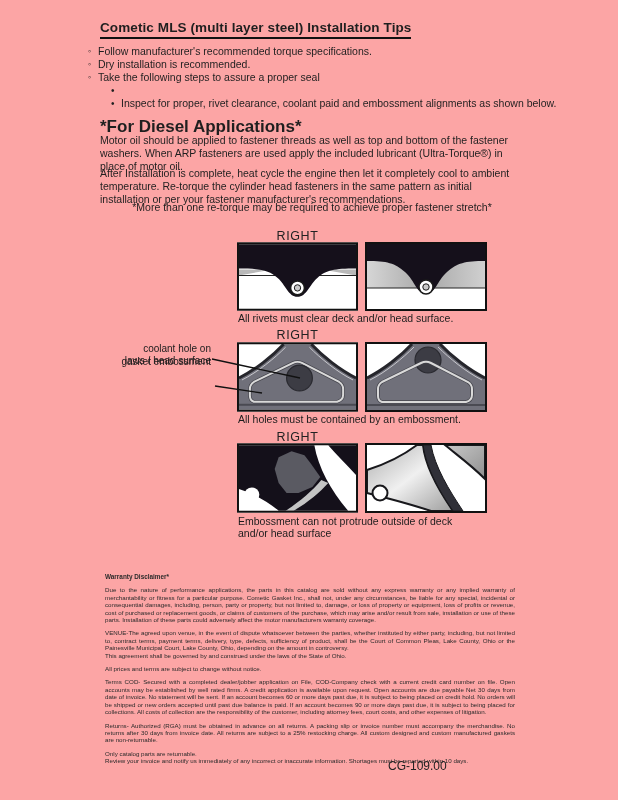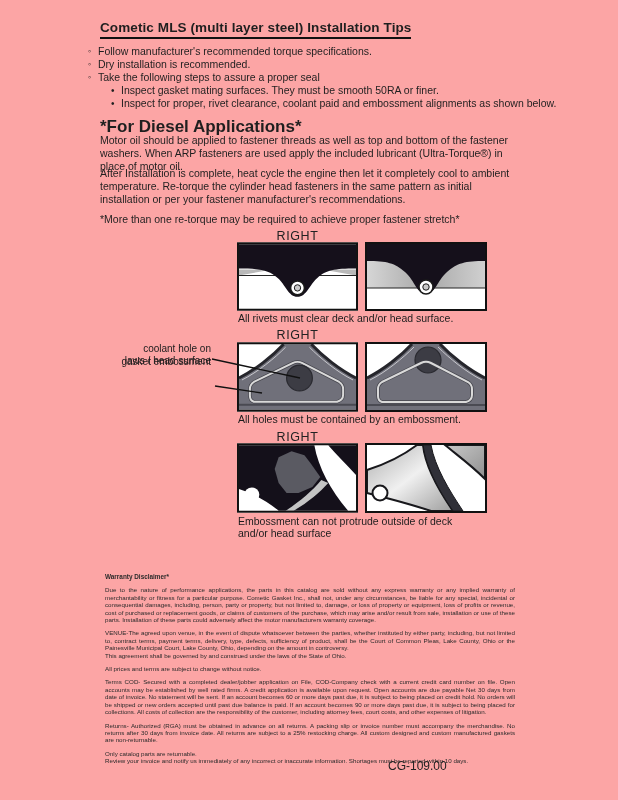--- a/index.html
+++ b/index.html
@@ -16,21 +16,21 @@
   .tips-list{left:88px;top:45px;width:470px;font-size:10.5px;line-height:13px;}
   .tip-row{display:flex;align-items:flex-start;}
   .tip-marker{width:10px;flex:0 0 10px;font-size:9px;line-height:13px;text-align:left;}
   .sub{margin-left:23px;}
   .sub .tip-marker{font-size:10px;}
   
   .diesel-head{left:100px;top:117px;font-size:17px;font-weight:bold;}
   .body-par{left:100px;width:424px;font-size:10.5px;line-height:12.8px;}
   .p1{top:134px;}
   .p2{top:167px;}
-  .p3{top:213px;}
+  .p3{top:201px;text-align:center;}
   
   .rw-labels{left:237px;width:250px;display:flex;font-size:12.5px;letter-spacing:.6px;color:#222;flex-direction:column;}
   .rw-labels span{width:121px;text-align:center;}
   .rw-labels span + span{margin-left:8px;}
   .d1-labels{top:229px;} .d2-labels{top:328px;} .d3-labels{top:430px;}
   .box-row{left:237px;display:flex;}
   .box-row svg + svg{margin-left:7px;}
   .d1-boxes{top:242px;} .d2-boxes{top:342px;} .d3-boxes{top:443px;}
   .caption{left:238px;width:270px;font-size:10.5px;line-height:11.5px;color:#1c1c1c;}
   .cap1{top:313px;} .cap2{top:414px;} .cap3{top:516px;width:230px;}
@@ -58,21 +58,20 @@
     <div class="tip-row">
       <span class="tip-marker">◦</span>
       <span>Dry installation is recommended.</span>
     </div>
     <div class="tip-row">
       <span class="tip-marker">◦</span>
       <span>Take the following steps to assure a proper seal</span>
     </div>
     <div class="tip-row sub">
       <span class="tip-marker">•</span>
-      <span>Inspect gasket mating surfaces.  They must be smooth 50RA or finer.</span>
     </div>
     <div class="tip-row sub">
       <span class="tip-marker">•</span>
       <span>Inspect for proper, rivet clearance, coolant paid and embossment alignments as shown below.</span>
     </div>
   </div>
 
   <div class="abs diesel-head">*For Diesel Applications*</div>
   <div class="abs body-par p1">Motor oil should be applied to fastener threads as well as top and bottom of the fastener washers. When ARP fasteners are used apply the included lubricant (Ultra-Torque®) in place of motor oil.</div>
   <div class="abs body-par p2">After Installation is complete, heat cycle the engine then let it completely cool to ambient temperature. Re-torque the cylinder head fasteners in the same pattern as initial installation or per your fastener manufacturer's recommendations.</div>

